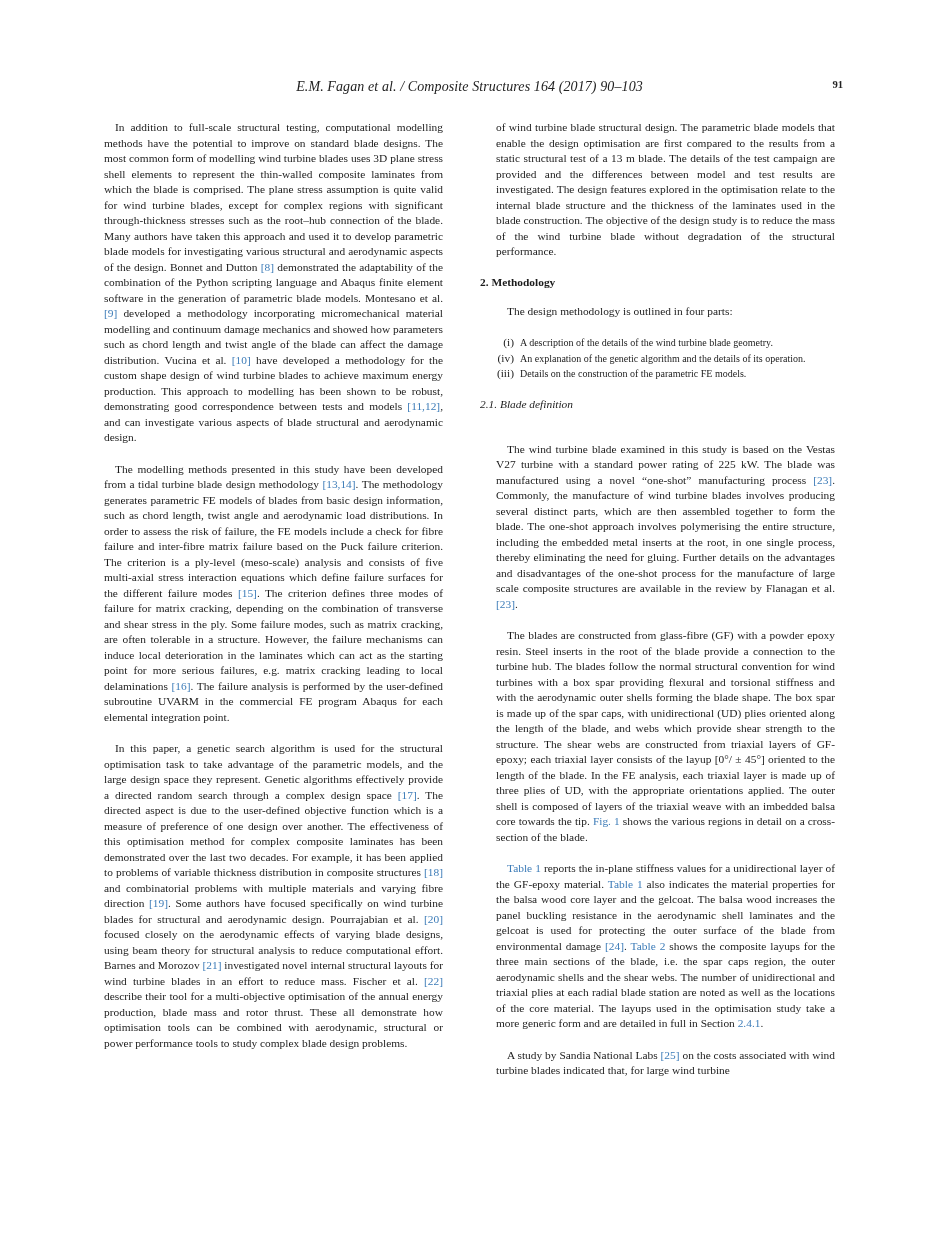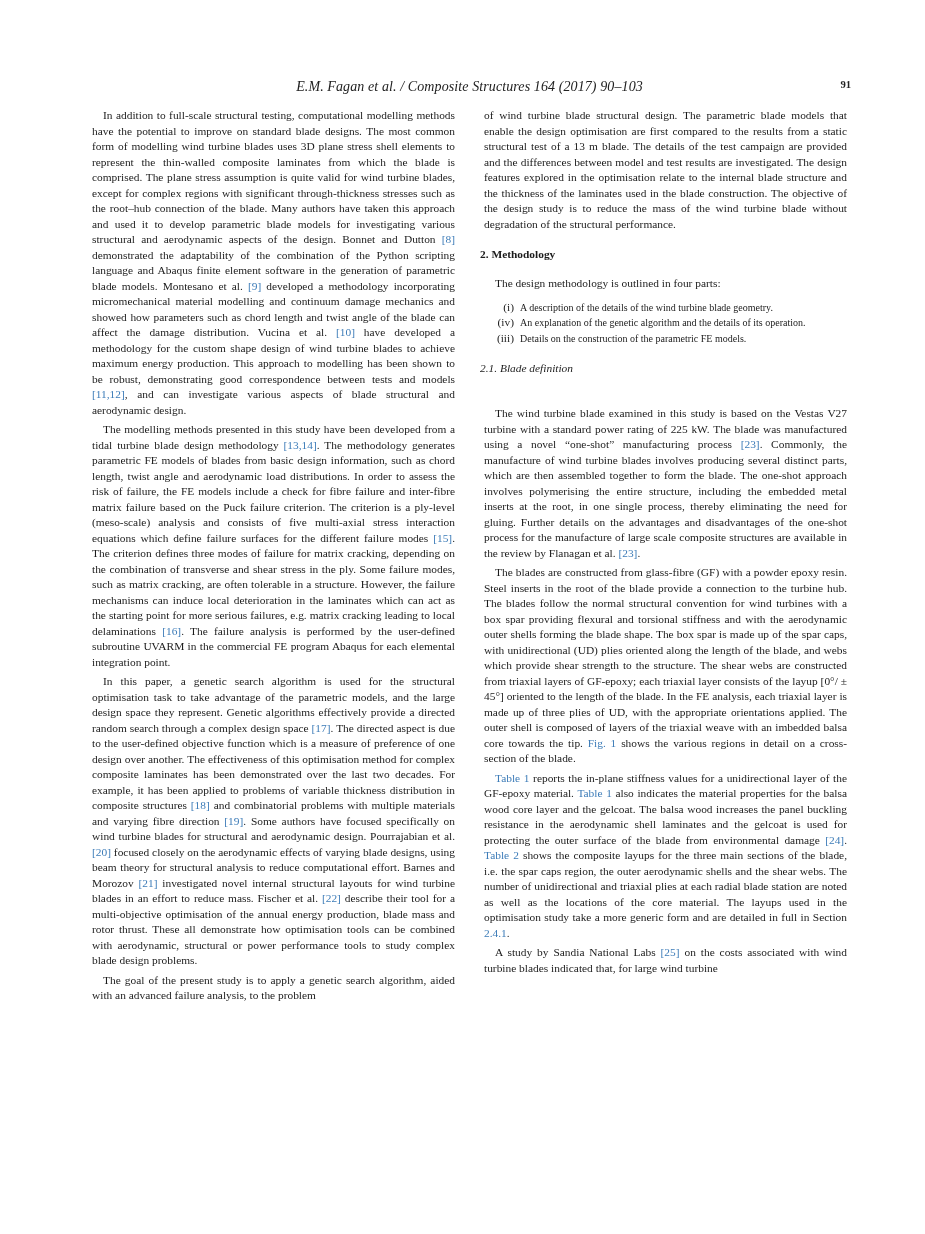--- a/index.html
+++ b/index.html
@@ -20,37 +20,37 @@
     width: 763px;
     text-align: center;
     font-style: italic;
     font-size: 14px;
     letter-spacing: 0.1px;
     color: #222;
   }
   .page-number {
     position: absolute;
     top: 79px;
-    right: 74px;
+    right: 82px;
     font-size: 10.6px;
     font-style: normal;
     color: #222;
     font-weight: bold;
   }
   .columns {
     position: absolute;
     top: 104px;
     left: 88px;
     width: 763px;
     display: flex;
     gap: 21px;
   }
   .column { width: 371px; }
   p.body {
-    margin: 4px;
+    margin: 16px;
     font-size: 11.4px;
     line-height: 15.5px;
     text-align: justify;
     hyphens: auto;
     -webkit-hyphens: auto;
   }
   .indent { text-indent: 11px; }
   h2.section {
     font-size: 11.4px;
     font-weight: bold;
@@ -89,21 +89,20 @@
 <div class="page">
   <div class="running-head">E.M. Fagan et al. / Composite Structures 164 (2017) 90–103</div>
   <div class="page-number">91</div>
 
   <div class="columns">
 
     <div class="column">
       <p class="body indent"><span>In addition to full-scale structural testing, computational modelling methods have the potential to improve on standard blade designs. The most common form of modelling wind turbine blades uses 3D plane stress shell elements to represent the thin-walled composite laminates from which the blade is comprised. The plane stress assumption is quite valid for wind turbine blades, except for complex regions with significant through-thickness stresses such as the root–hub connection of the blade. Many authors have taken this approach and used it to develop parametric blade models for investigating various structural and aerodynamic aspects of the design. Bonnet and Dutton </span><span class="cite">[8]</span><span> demonstrated the adaptability of the combination of the Python scripting language and Abaqus finite element software in the generation of parametric blade models. Montesano et al. </span><span class="cite">[9]</span><span> developed a methodology incorporating micromechanical material modelling and continuum damage mechanics and showed how parameters such as chord length and twist angle of the blade can affect the damage distribution. Vucina et al. </span><span class="cite">[10]</span><span> have developed a methodology for the custom shape design of wind turbine blades to achieve maximum energy production. This approach to modelling has been shown to be robust, demonstrating good correspondence between tests and models </span><span class="cite">[11,12]</span><span>, and can investigate various aspects of blade structural and aerodynamic design.</span></p>
       <p class="body indent"><span>The modelling methods presented in this study have been developed from a tidal turbine blade design methodology </span><span class="cite">[13,14]</span><span>. The methodology generates parametric FE models of blades from basic design information, such as chord length, twist angle and aerodynamic load distributions. In order to assess the risk of failure, the FE models include a check for fibre failure and inter-fibre matrix failure based on the Puck failure criterion. The criterion is a ply-level (meso-scale) analysis and consists of five multi-axial stress interaction equations which define failure surfaces for the different failure modes </span><span class="cite">[15]</span><span>. The criterion defines three modes of failure for matrix cracking, depending on the combination of transverse and shear stress in the ply. Some failure modes, such as matrix cracking, are often tolerable in a structure. However, the failure mechanisms can induce local deterioration in the laminates which can act as the starting point for more serious failures, e.g. matrix cracking leading to local delaminations </span><span class="cite">[16]</span><span>. The failure analysis is performed by the user-defined subroutine UVARM in the commercial FE program Abaqus for each elemental integration point.</span></p>
       <p class="body indent"><span>In this paper, a genetic search algorithm is used for the structural optimisation task to take advantage of the parametric models, and the large design space they represent. Genetic algorithms effectively provide a directed random search through a complex design space </span><span class="cite">[17]</span><span>. The directed aspect is due to the user-defined objective function which is a measure of preference of one design over another. The effectiveness of this optimisation method for complex composite laminates has been demonstrated over the last two decades. For example, it has been applied to problems of variable thickness distribution in composite structures </span><span class="cite">[18]</span><span> and combinatorial problems with multiple materials and varying fibre direction </span><span class="cite">[19]</span><span>. Some authors have focused specifically on wind turbine blades for structural and aerodynamic design. Pourrajabian et al. </span><span class="cite">[20]</span><span> focused closely on the aerodynamic effects of varying blade designs, using beam theory for structural analysis to reduce computational effort. Barnes and Morozov </span><span class="cite">[21]</span><span> investigated novel internal structural layouts for wind turbine blades in an effort to reduce mass. Fischer et al. </span><span class="cite">[22]</span><span> describe their tool for a multi-objective optimisation of the annual energy production, blade mass and rotor thrust. These all demonstrate how optimisation tools can be combined with aerodynamic, structural or power performance tools to study complex blade design problems.</span></p>
-      <p class="body indent"><span>The goal of the present study is to apply a genetic search algorithm, aided with an advanced failure analysis, to the problem</span></p>
     </div>
 
     <div class="column">
       <p class="body"><span>of wind turbine blade structural design. The parametric blade models that enable the design optimisation are first compared to the results from a static structural test of a 13 m blade. The details of the test campaign are provided and the differences between model and test results are investigated. The design features explored in the optimisation relate to the internal blade structure and the thickness of the laminates used in the blade construction. The objective of the design study is to reduce the mass of the wind turbine blade without degradation of the structural performance.</span></p>
 
       <h2 class="section">2. Methodology</h2>
 
       <p class="body indent">The design methodology is outlined in four parts:</p>
 
       <div class="list">

